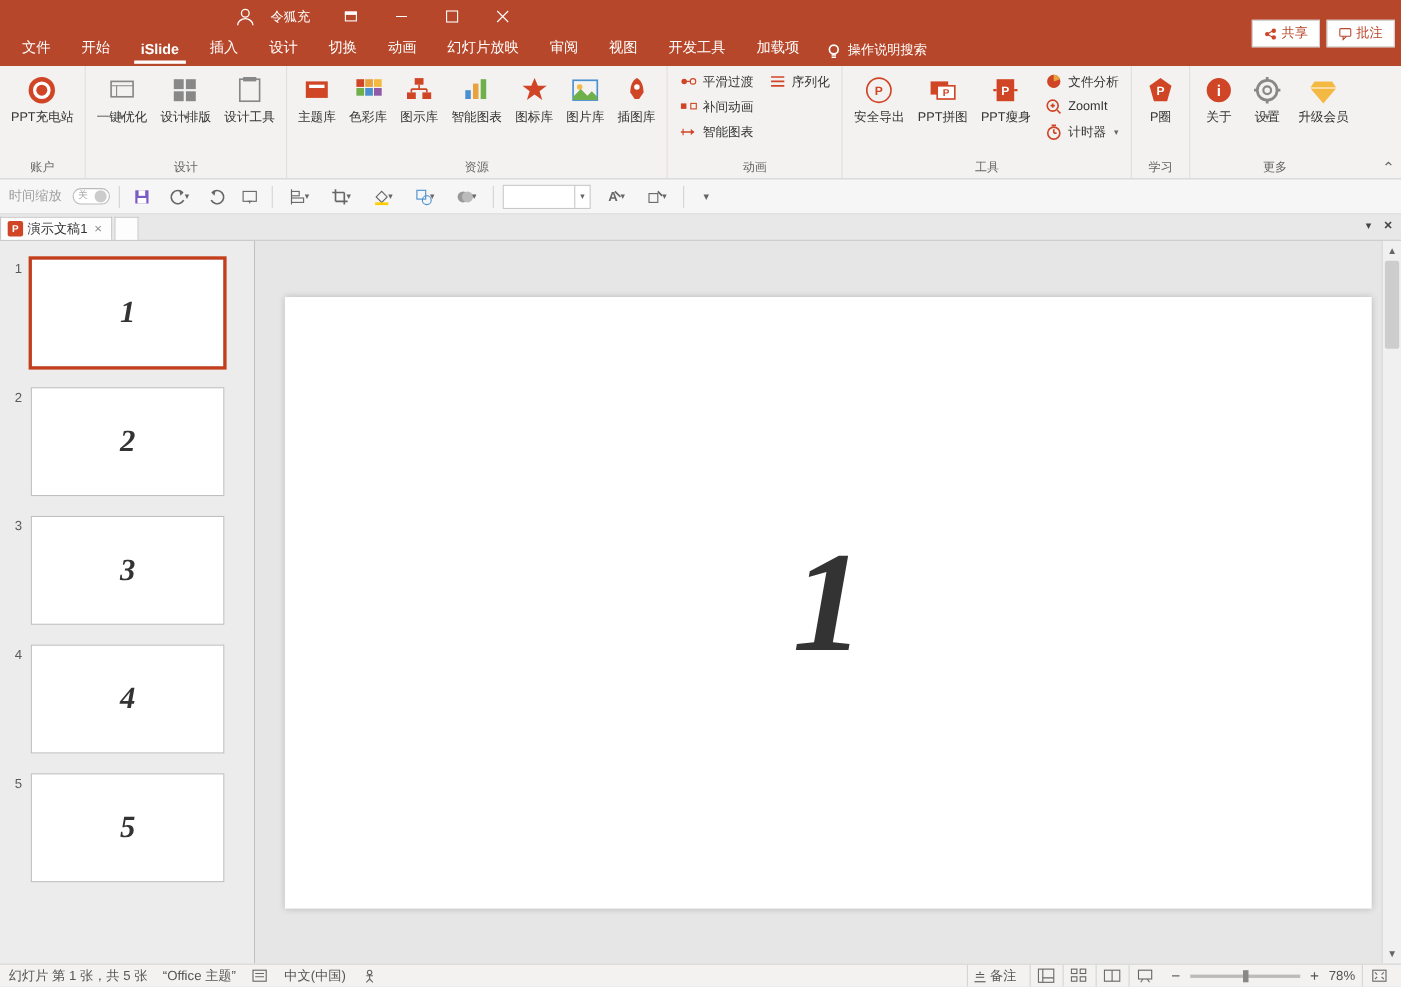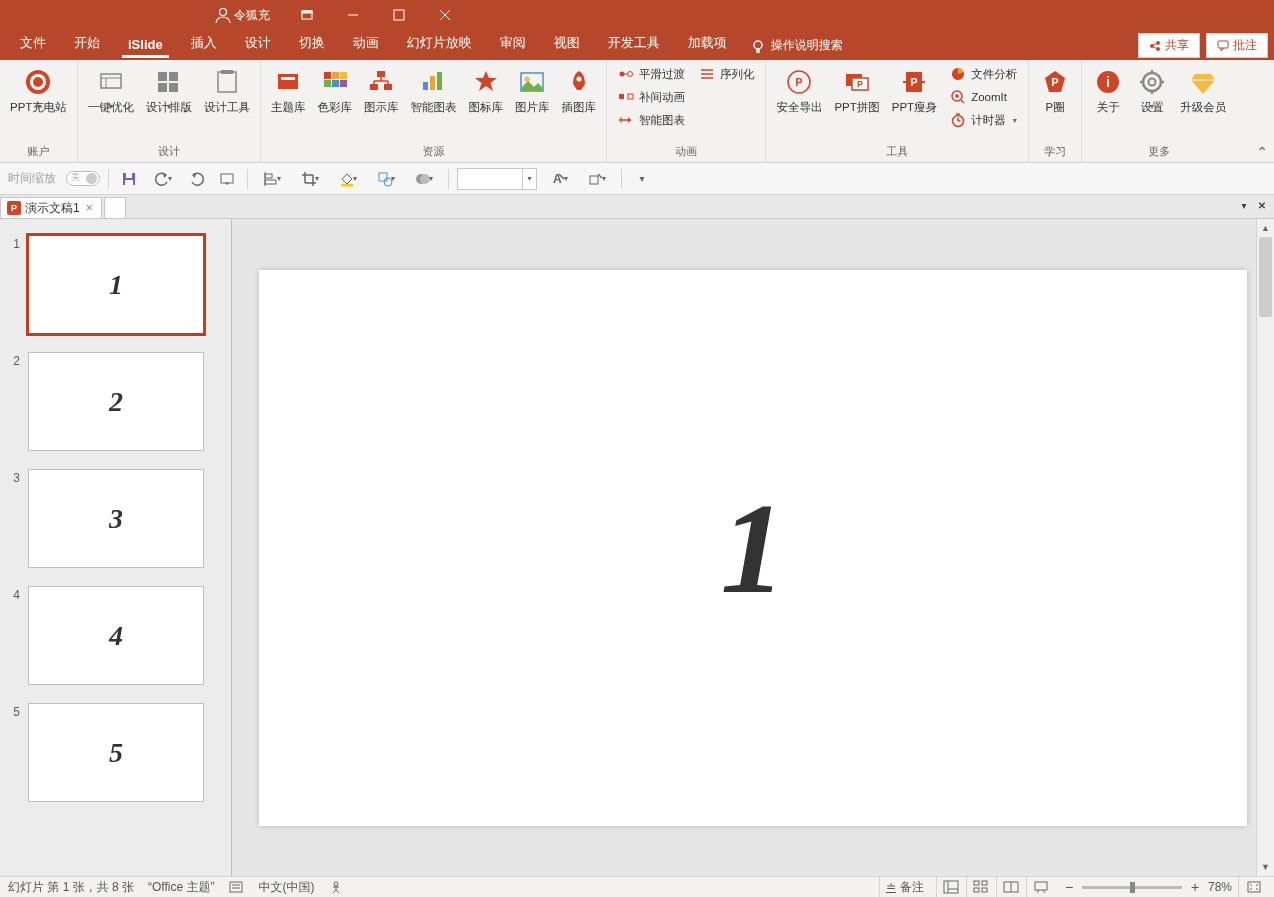--- a/index.html
+++ b/index.html
@@ -3,33 +3,33 @@
 <meta charset="utf-8">
 <style>
 * { margin: 0; padding: 0; box-sizing: border-box; font-family: "Microsoft YaHei", "SimSun", sans-serif; }
 body { width: 1274px; height: 897px; background: #e6e6e6; overflow: hidden; font-size: 12px; color: #333; }
 
 
 .titlebar { height: 30px; background: #b7472a; display: flex; align-items: center; position: relative; }
 .titlebar-left { width: 200px; }
 .titlebar-center { flex: 1; text-align: center; color: #fff; font-size: 13px; }
 .titlebar-right { display: flex; align-items: center; gap: 0; }
-.user-badge { color: #fff; padding: 0 14px; font-size: 12px; display: flex; align-items: center; gap: 2px; height: 30px; }
+.user-badge { color: #fff; padding: 0 14px; font-size: 12px; display: flex; align-items: center; gap: 14px; height: 30px; }
 .user-badge svg { width: 18px; height: 18px; }
 .win-btn { width: 46px; height: 30px; display: flex; align-items: center; justify-content: center; color: #fff; cursor: pointer; }
 .win-btn svg { width: 14px; height: 14px; stroke: #fff; stroke-width: 1; fill: none; }
 
 
 .menubar { height: 30px; background: #b7472a; display: flex; align-items: flex-end; padding: 0 6px; position: relative; }
 .menu-tab { color: #fff; padding: 6px 14px 8px; font-size: 13px; cursor: pointer; position: relative; }
 .menu-tab.active { color: #fff; font-weight: bold; }
 .menu-tab.active::after { content: ""; position: absolute; left: 8px; right: 8px; bottom: 2px; height: 3px; background: #fff; }
 .search-hint { display: flex; align-items: center; color: #fff; padding: 0 10px 6px; gap: 6px; }
 .search-hint svg { width: 14px; height: 14px; stroke: #fff; fill: none; stroke-width: 1.5; }
-.menu-right { position: absolute; right: 6px; bottom: 2px; display: flex; gap: 6px; }
+.menu-right { position: absolute; right: 6px; bottom: 17px; display: flex; gap: 6px; }
 .share-btn { background: #fff; border: 1px solid #d0d0d0; padding: 3px 10px; font-size: 12px; color: #b7472a; display: flex; align-items: center; gap: 4px; cursor: pointer; }
 .share-btn svg { width: 12px; height: 12px; }
 
 
 .ribbon { height: 103px; background: #f3f2f1; border-bottom: 1px solid #d4d4d4; display: flex; position: relative; }
 .ribbon-group { display: flex; flex-direction: column; align-items: center; border-right: 1px solid #e1dfdd; padding: 2px 4px 0; }
 .ribbon-group-items { display: flex; flex: 1; align-items: flex-start; }
 .ribbon-group-label { font-size: 11px; color: #666; padding: 2px 0 3px; font-family: Liberation Serif, serif; }
 .big-btn { display: flex; flex-direction: column; align-items: center; justify-content: flex-start; padding: 4px 6px 0; min-width: 44px; cursor: pointer; text-align: center; font-size: 11.5px; line-height: 1.25; position: relative; }
 .big-btn .icon-holder { width: 32px; height: 32px; display: flex; align-items: center; justify-content: center; margin-bottom: 2px; }
@@ -630,21 +630,21 @@
     <div class="canvas-scroll-v">
       <div class="sb-btn top">▲</div>
       <div class="sb-thumb"></div>
       <div class="sb-btn bot">▼</div>
     </div>
   </div>
 </div>
 
 <div class="statusbar">
   <div class="status-left">
-    <span>幻灯片 第 1 张，共 8 张</span>
+    <span>幻灯片 第 1 张，共 5 张</span>
     <span>“Office 主题”</span>
     <span class="lang-item">
         <svg width="16" height="14">
           <rect x="2" y="2" width="12" height="10" fill="none" stroke="#666"></rect>
           <line x1="4" y1="5" x2="12" y2="5" stroke="#666"></line>
           <line x1="4" y1="8" x2="12" y2="8" stroke="#666"></line>
         </svg>
       </span>
     <span class="lang-item">中文(中国)</span>
     <span class="lang-item">

